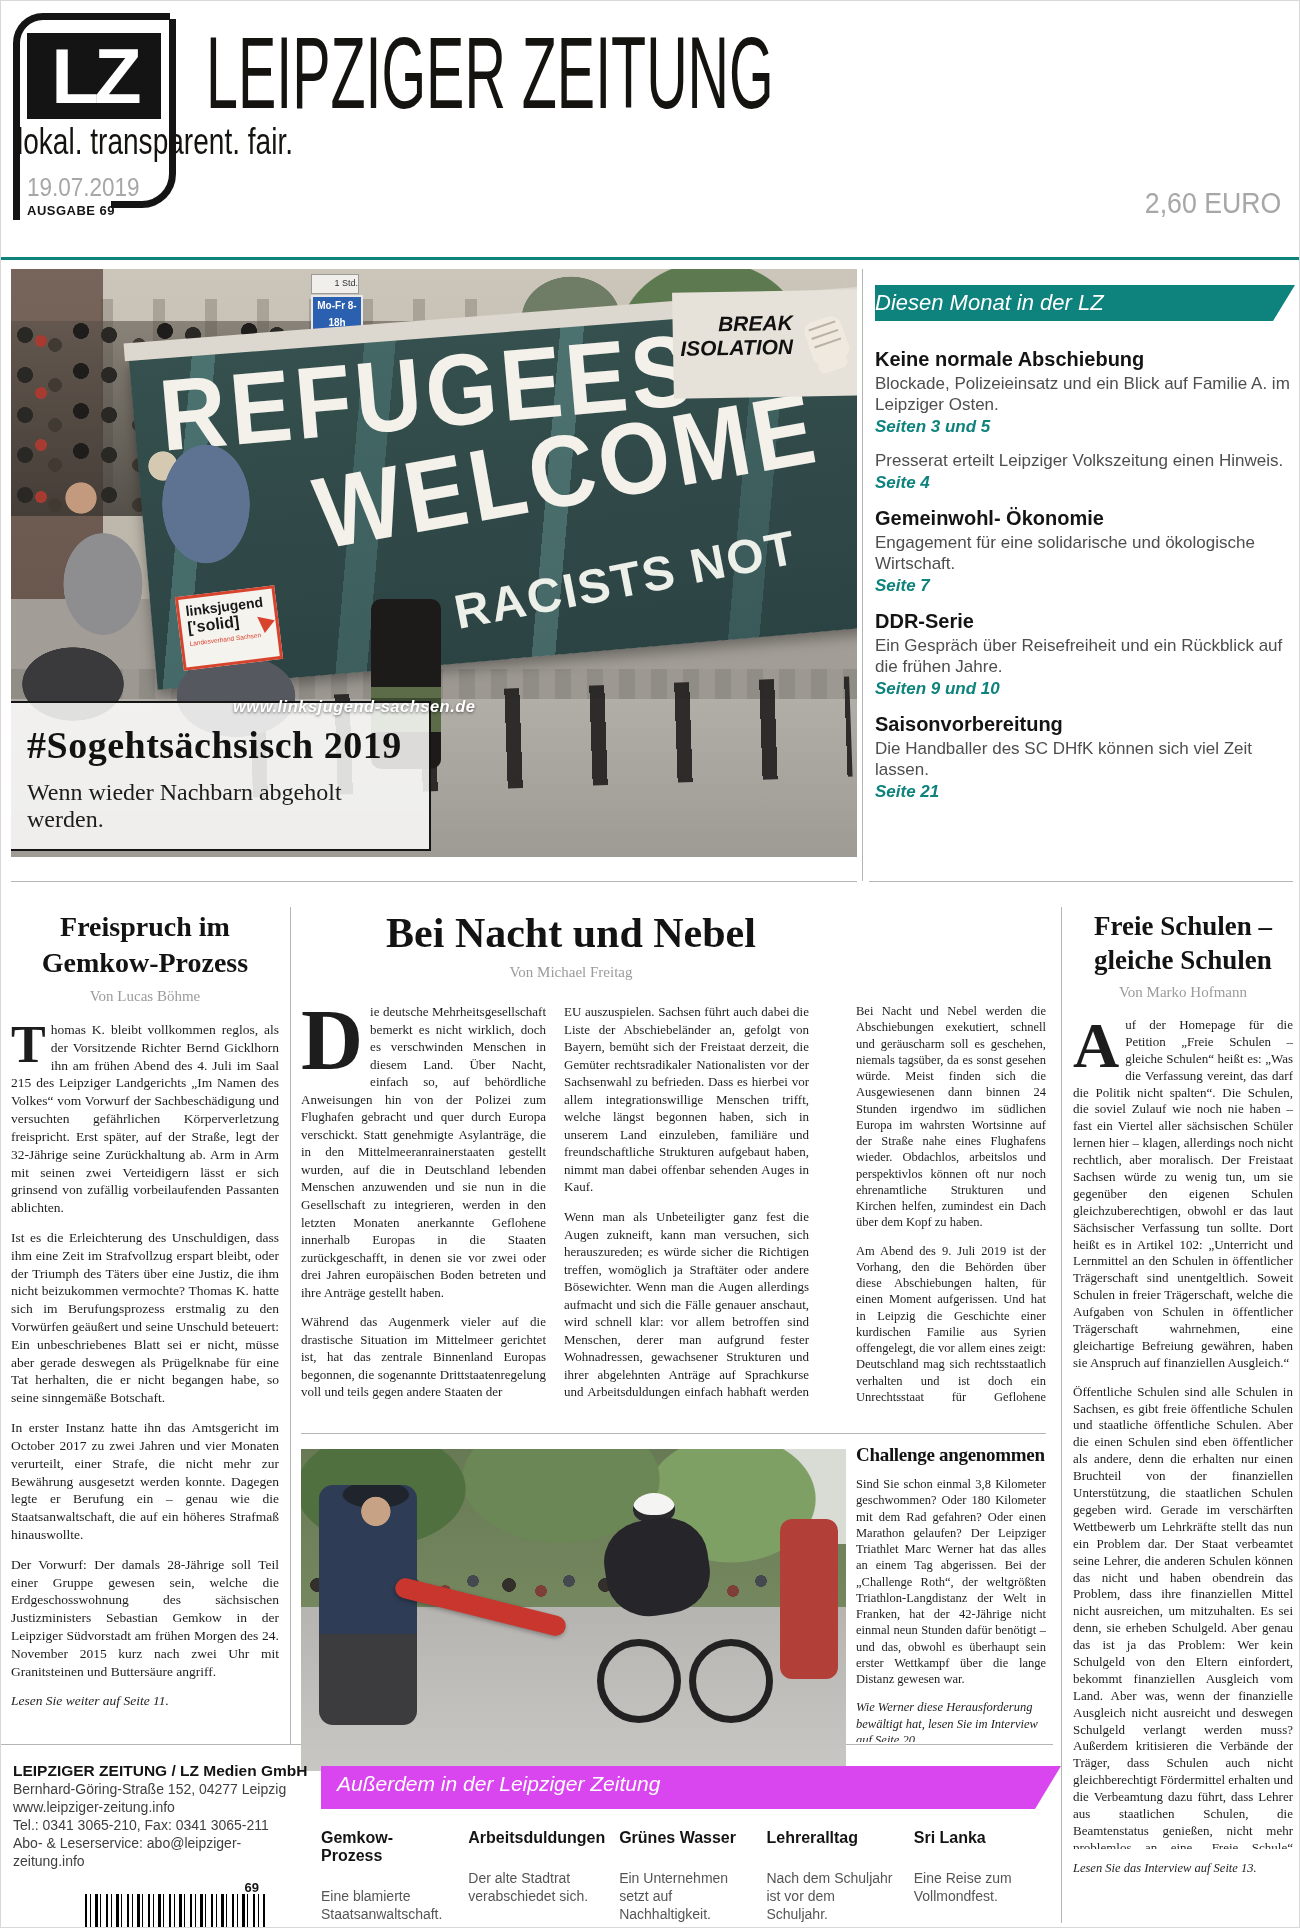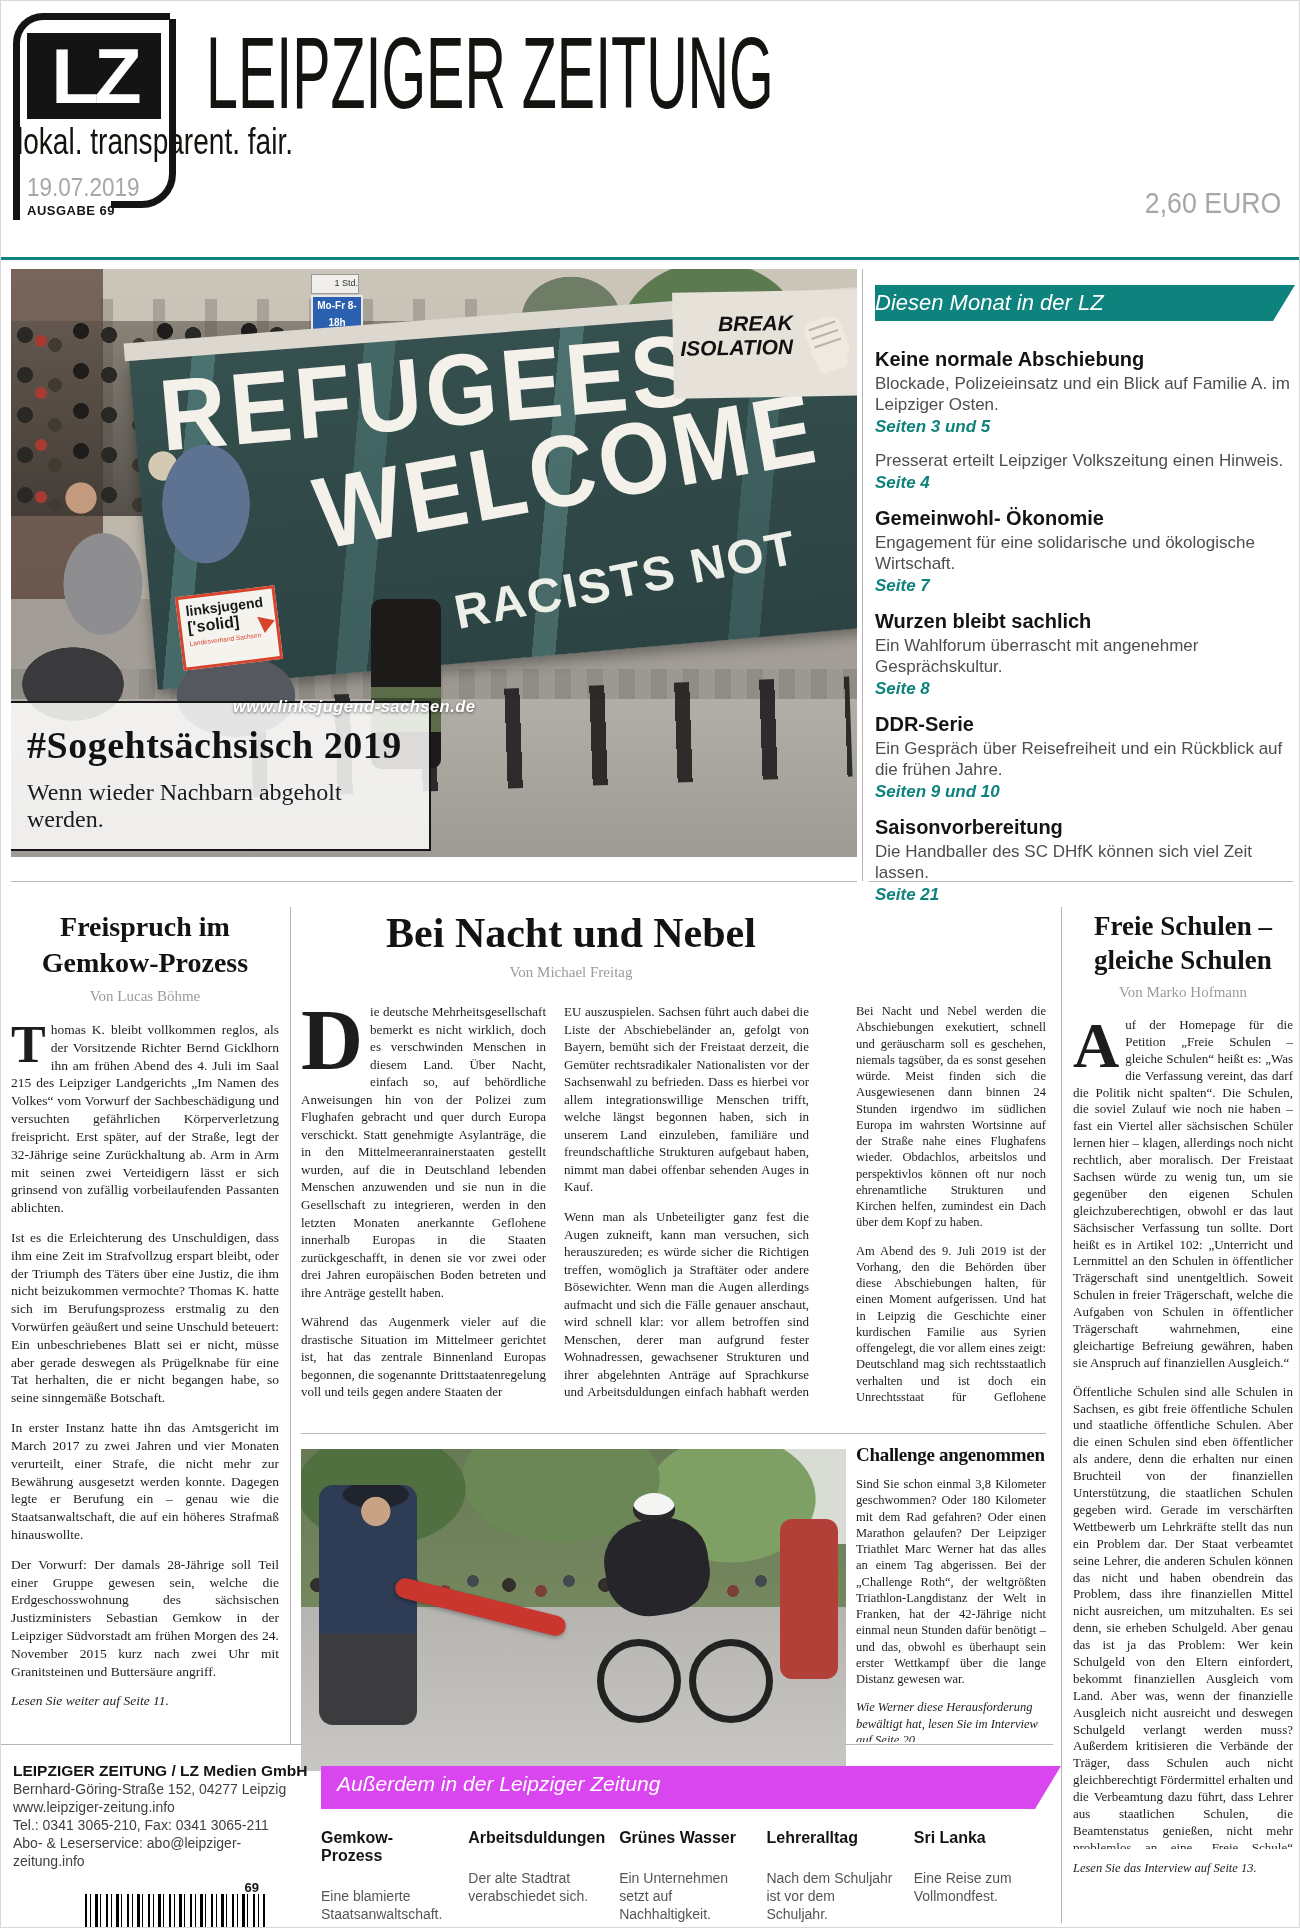--- a/index.html
+++ b/index.html
@@ -253,25 +253,20 @@
       <div class="tm-item">
         <div class="tm-body">Presserat erteilt Leipziger Volkszeitung einen Hinweis.</div>
         <div class="tm-page">Seite 4</div>
       </div>
       <div class="tm-item">
         <div class="tm-title">Gemeinwohl- Ökonomie</div>
         <div class="tm-body">Engagement für eine solidarische und ökologische Wirtschaft.</div>
         <div class="tm-page">Seite 7</div>
       </div>
       <div class="tm-item">
-        <div class="tm-title">Wurzen bleibt sachlich</div>
-        <div class="tm-body">Ein Wahlforum überrascht mit angenehmer Gesprächskultur.</div>
-        <div class="tm-page">Seite 8</div>
-      </div>
-      <div class="tm-item">
         <div class="tm-title">DDR-Serie</div>
         <div class="tm-body">Ein Gespräch über Reisefreiheit und ein Rückblick auf die frühen Jahre.</div>
         <div class="tm-page">Seiten 9 und 10</div>
       </div>
       <div class="tm-item">
         <div class="tm-title">Saisonvorbereitung</div>
         <div class="tm-body">Die Handballer des SC DHfK können sich viel Zeit lassen.</div>
         <div class="tm-page">Seite 21</div>
       </div>
     </div>
@@ -287,21 +282,21 @@
 
   <div class="art1 serif">
     <div class="art-h">
       <div>Freispruch im</div>
       <div>Gemkow-Prozess</div>
     </div>
     <div class="byline">Von Lucas Böhme</div>
     <div class="body-text">
       <p class="dropT">Thomas K. bleibt vollkommen reglos, als der Vorsitzende Richter Bernd Gicklhorn ihn am frühen Abend des 4. Juli im Saal 215 des Leipziger Landgerichts „Im Namen des Volkes“ vom Vorwurf der Sachbeschädigung und versuchten gefährlichen Körperverletzung freispricht. Erst später, auf der Straße, legt der 32-Jährige seine Zurückhaltung ab. Arm in Arm mit seinen zwei Verteidigern lässt er sich grinsend von zufällig vorbeilaufenden Passanten ablichten.</p>
       <p>Ist es die Erleichterung des Unschuldigen, dass ihm eine Zeit im Strafvollzug erspart bleibt, oder der Triumph des Täters über eine Justiz, die ihm nicht beizukommen vermochte? Thomas K. hatte sich im Berufungsprozess erstmalig zu den Vorwürfen geäußert und seine Unschuld beteuert: Ein unbeschriebenes Blatt sei er nicht, müsse aber gerade deswegen als Prügelknabe für eine Tat herhalten, die er nicht begangen habe, so seine sinngemäße Botschaft.</p>
-      <p>In erster Instanz hatte ihn das Amtsgericht im March 2017 zu zwei Jahren und vier Monaten verurteilt, einer Strafe, die nicht mehr zur Bewährung ausgesetzt werden konnte. Dagegen legte er Berufung ein – genau wie die Staatsanwaltschaft, die auf ein höheres Strafmaß hinauswollte.</p>
+      <p>In erster Instanz hatte ihn das Amtsgericht im October 2017 zu zwei Jahren und vier Monaten verurteilt, einer Strafe, die nicht mehr zur Bewährung ausgesetzt werden konnte. Dagegen legte er Berufung ein – genau wie die Staatsanwaltschaft, die auf ein höheres Strafmaß hinauswollte.</p>
       <p>Der Vorwurf: Der damals 28-Jährige soll Teil einer Gruppe gewesen sein, welche die Erdgeschosswohnung des sächsischen Justizministers Sebastian Gemkow in der Leipziger Südvorstadt am frühen Morgen des 24. November 2015 kurz nach zwei Uhr mit Granitsteinen und Buttersäure angriff.</p>
       <span class="read-note">Lesen Sie weiter auf Seite 11.</span>
     </div>
   </div>
 
   <div class="mid serif">
     <div class="mid-head">
       <div class="art-h">Bei Nacht und Nebel</div>
       <div class="byline">Von Michael Freitag</div>
     </div>

